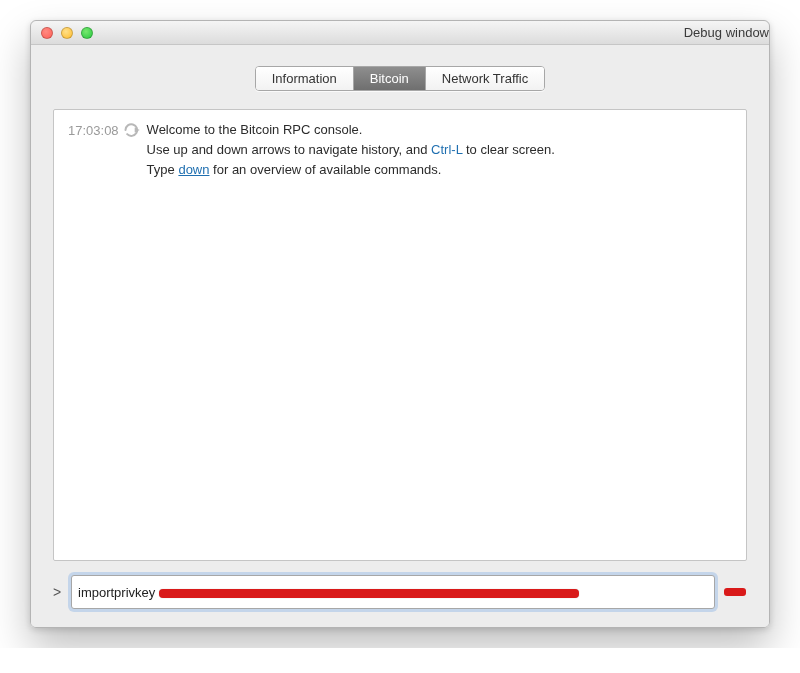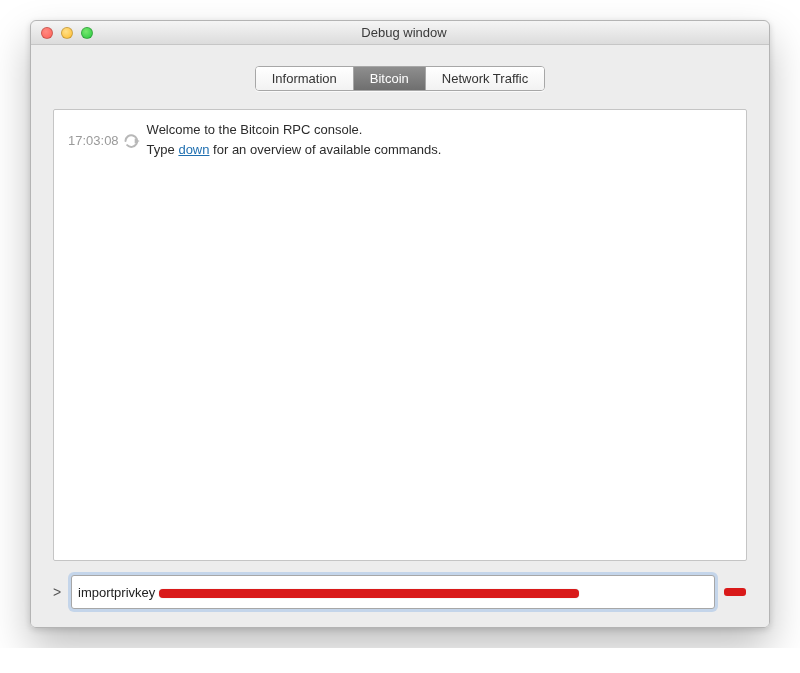--- a/index.html
+++ b/index.html
@@ -46,21 +46,21 @@
       height: 12px;
       border-radius: 50%;
       border: 0.5px solid rgba(0,0,0,0.2);
     }
     .tl.close { background: radial-gradient(circle at 40% 35%, #ff8b82, #ff5f57); }
     .tl.min   { background: radial-gradient(circle at 40% 35%, #ffe08a, #ffbd2e); }
     .tl.zoom  { background: radial-gradient(circle at 40% 35%, #79e86f, #28c840); }
     .title {
       position: absolute;
       left: 8px; right: 0;
-      text-align: center;
+      text-align: right;
       font-size: 13px;
       color: #3a3a3a;
       pointer-events: none;
     }
     .tabbar {
       display: flex;
       justify-content: center;
       padding-top: 21px;
       padding-bottom: 4px;
       background: #ededed;
@@ -99,21 +99,21 @@
       border: 1px solid #c5c5c5;
       border-radius: 2px;
       padding: 10px 14px;
       overflow: auto;
       font-size: 13px;
       color: #2b2b2b;
       line-height: 1.55;
     }
     .entry {
       display: flex;
-      align-items: center;
+      align-items: flex-start;
       gap: 4px;
     }
     .ts {
       color: #9a9a9a;
       font-size: 13px;
       padding-top: 1px;
     }
     .cmd-icon {
       width: 20px;
       height: 18px;
@@ -209,20 +209,23 @@
         <span class="ts">17:03:08</span>
         <span class="cmd-icon">
           <svg viewBox="0 0 24 20" width="20" height="18">
             <path d="M3 10 a7 7 0 1 1 2 5" fill="none" stroke="#b8b8b8" stroke-width="2.4" stroke-linecap="round"></path>
             <path d="M14 7 L20 10 L14 13 Z" fill="#b8b8b8"></path>
           </svg>
         </span>
         <div class="msg">
           <div>Welcome to the Bitcoin RPC console.</div>
           <div>
+            <span>Use up and down arrows to navigate history, and </span><span class="keycap">Ctrl-L</span><span> to clear screen.</span>
+          </div>
+          <div>
             <span>Type </span><span class="link">down</span><span> for an overview of available commands.</span>
           </div>
         </div>
       </div>
     </div>
 
     <div class="input-row">
       <div class="prompt-caret">&gt;</div>
       <div class="cmd-input-wrap">
         <span class="cmd-input-text">

